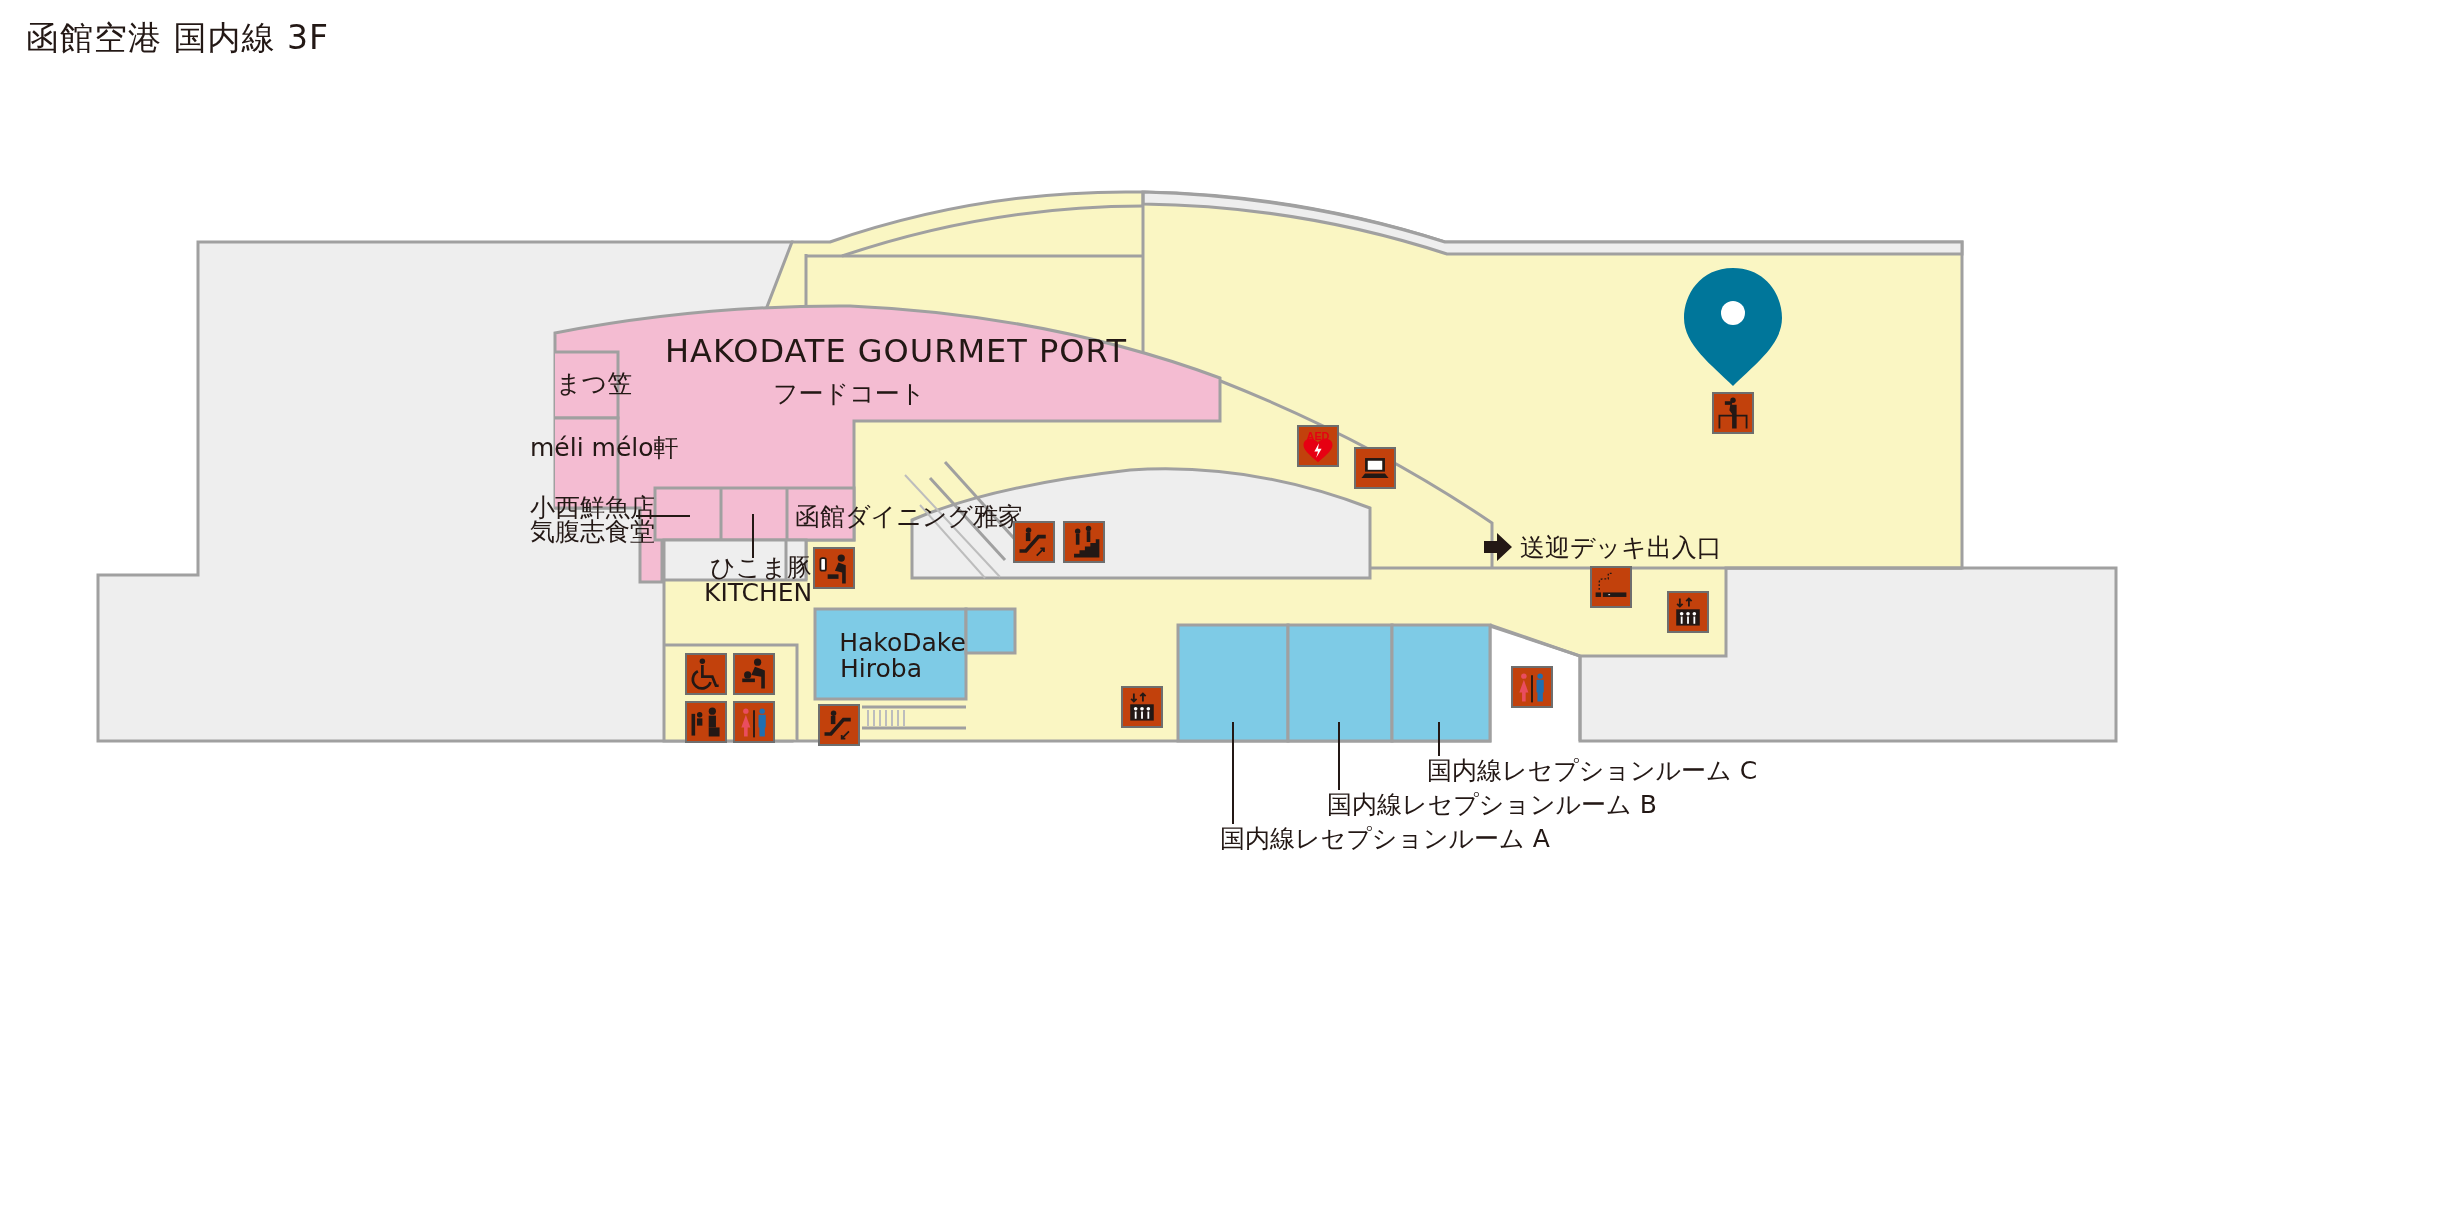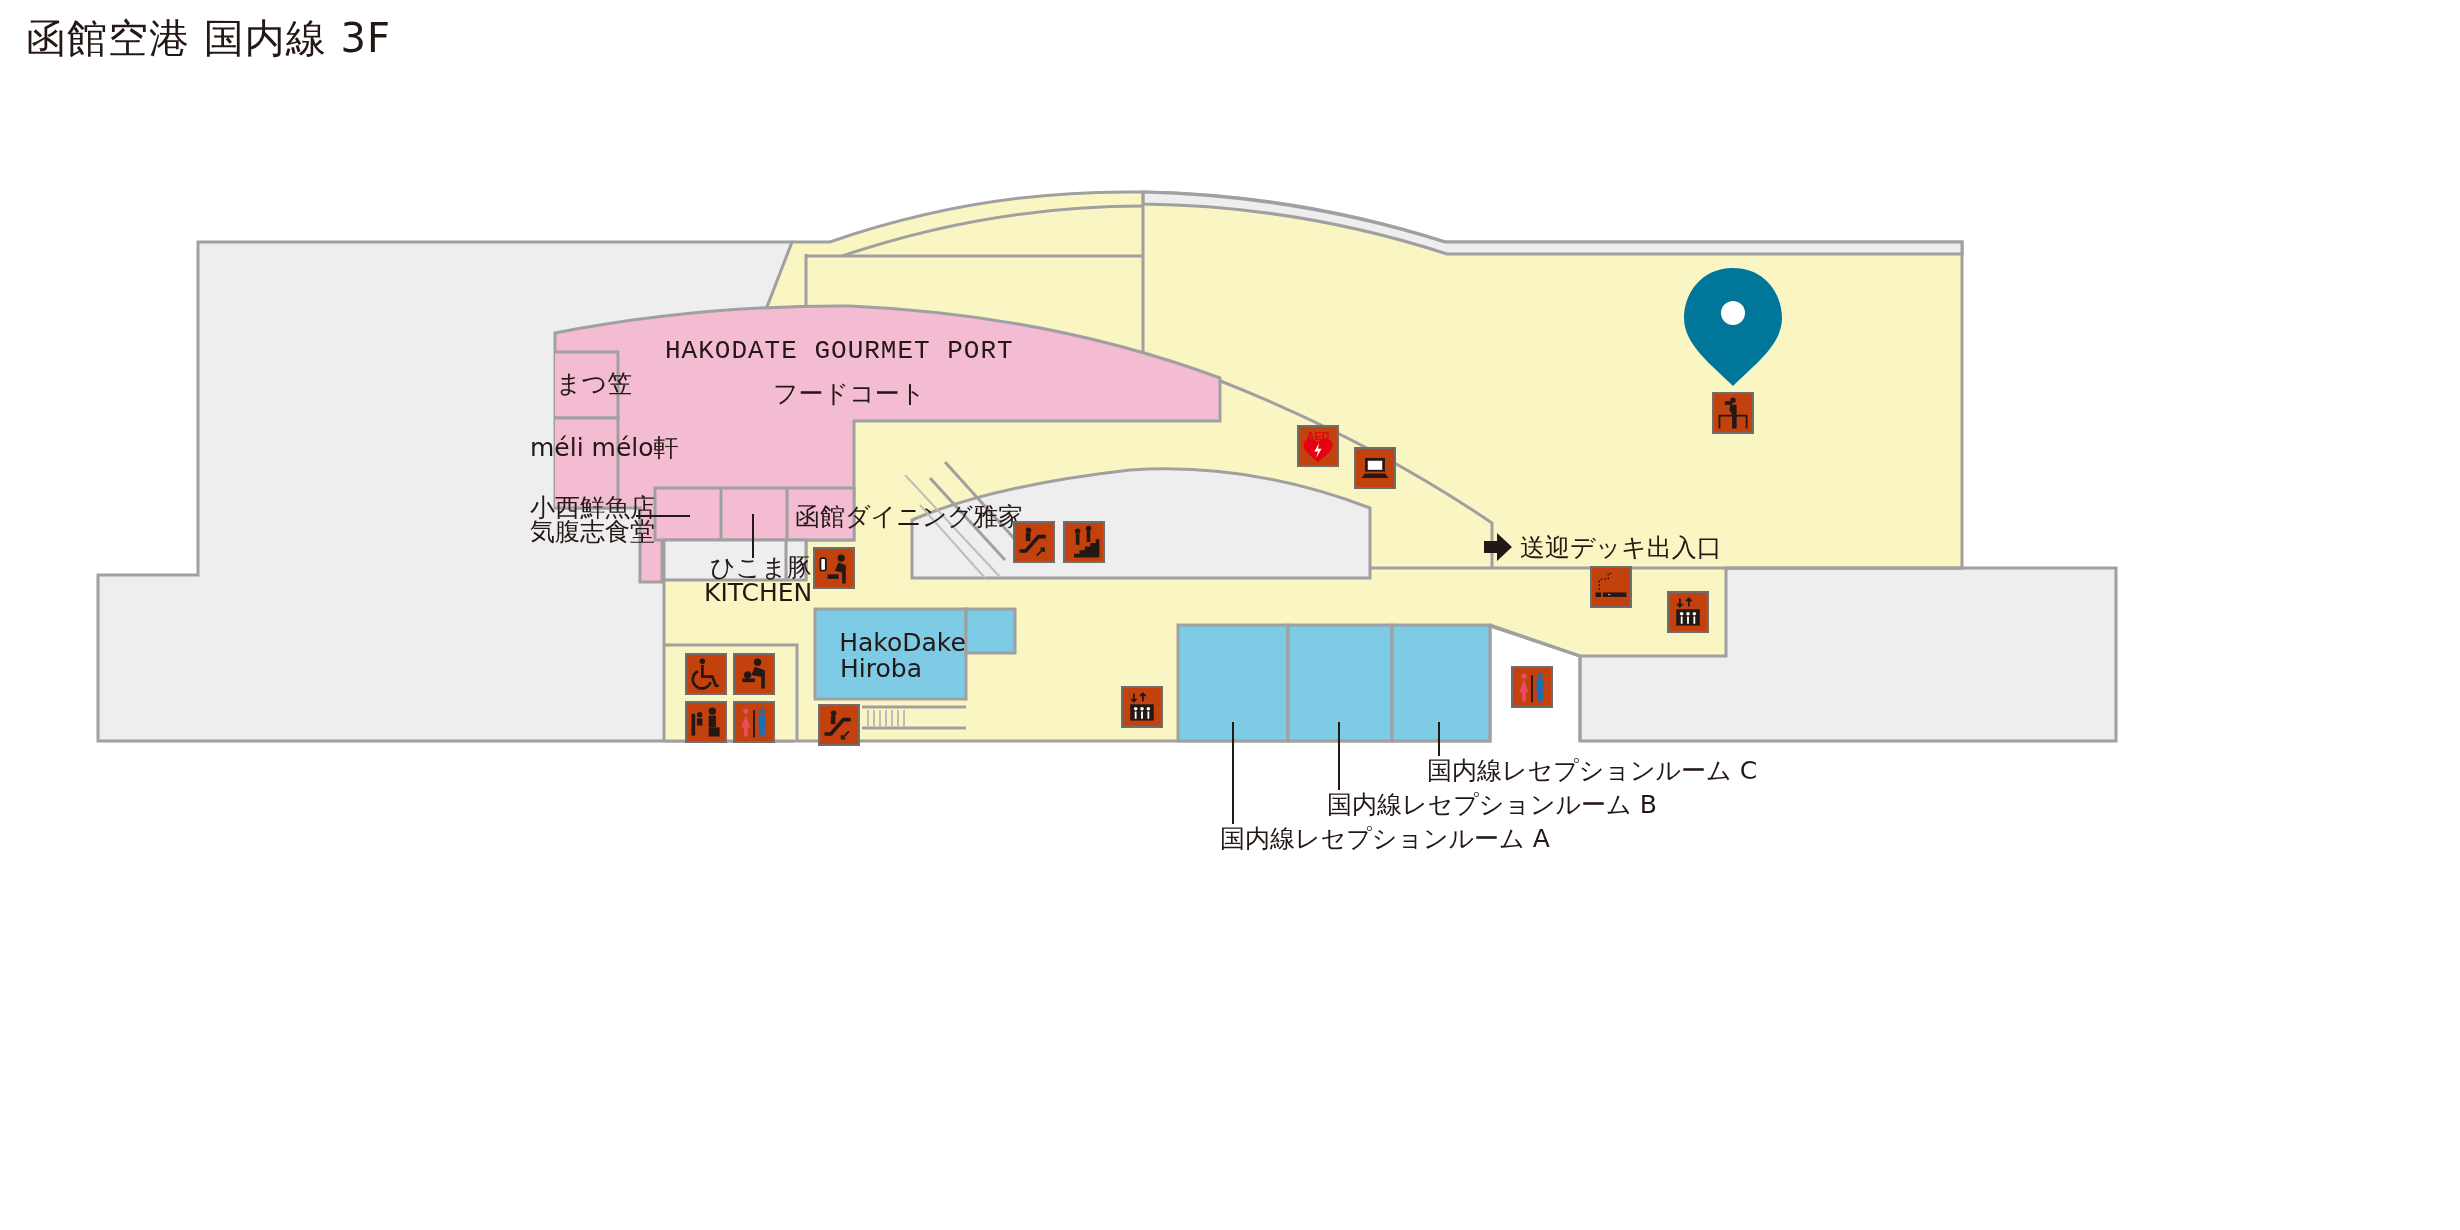--- a/index.html
+++ b/index.html
@@ -1,17 +1,17 @@
 <!DOCTYPE html>
 <html><head>
 <meta charset="utf-8">
 <style>
   html,body{margin:0;padding:0;background:#ffffff;}
   body{width:2460px;height:1230px;position:relative;overflow:hidden;font-family:"DejaVu Sans","Liberation Sans",sans-serif;color:#231815;}
-  #title{position:absolute;left:26px;top:10px;font-size:40px;line-height:56px;font-weight:normal;letter-spacing:1px;margin:0;}
+  #title{position:absolute;left:26px;top:10px;font-size:33px;line-height:56px;font-weight:normal;letter-spacing:1px;margin:0;}
   #map{position:absolute;left:0;top:0;}
   .lbl{position:absolute;font-size:25px;line-height:26px;white-space:nowrap;color:#231815;}
   .lbl.center{text-align:center;}
   .icon{position:absolute;width:42px;height:42px;background:#c2410c;border:2px solid #6e6e6e;box-sizing:border-box;overflow:hidden;}
   .icon svg{width:100%;height:100%;display:block;}
 </style>
 </head>
 <body>
 
 <h1 id="title">函館空港 国内線 3F</h1>
@@ -84,21 +84,21 @@
   </g>
 
   <g>
     <path fill="#00769a" d="M1733 268 C1700 268 1684 295 1684 318 C1684 345 1712 365 1733 386 C1754 365 1782 345 1782 318 C1782 295 1766 268 1733 268 Z"></path>
     <circle cx="1733" cy="313" r="12" fill="#ffffff"></circle>
   </g>
 
   <path fill="#231815" d="M1484 541 H1497 V533 L1512 547 L1497 561 V553 H1484 Z"></path>
 </svg>
 
-<div class="lbl" style="left:665px;top:338px;font-size:26px;letter-spacing:1px;font-family:Liberation Mono, monospace;">HAKODATE GOURMET PORT</div>
+<div class="lbl" style="left:665px;top:338px;font-size:32px;letter-spacing:1px;">HAKODATE GOURMET PORT</div>
 <div class="lbl" style="left:773px;top:381px;">フードコート</div>
 <div class="lbl" style="left:556px;top:371px;">まつ笠</div>
 <div class="lbl" style="left:530px;top:435px;">méli mélo軒</div>
 <div class="lbl" style="left:530px;top:495px;">小西鮮魚店</div>
 <div class="lbl" style="left:530px;top:519px;">気腹志食堂</div>
 <div class="lbl" style="left:710px;top:555px;">ひこま豚</div>
 <div class="lbl" style="left:704px;top:580px;">KITCHEN</div>
 <div class="lbl" style="left:795px;top:504px;">函館ダイニング雅家</div>
 <div class="lbl center" style="left:815px;top:630px;width:175px;">HakoDake</div>
 <div class="lbl center" style="left:815px;top:656px;width:132px;">Hiroba</div>

